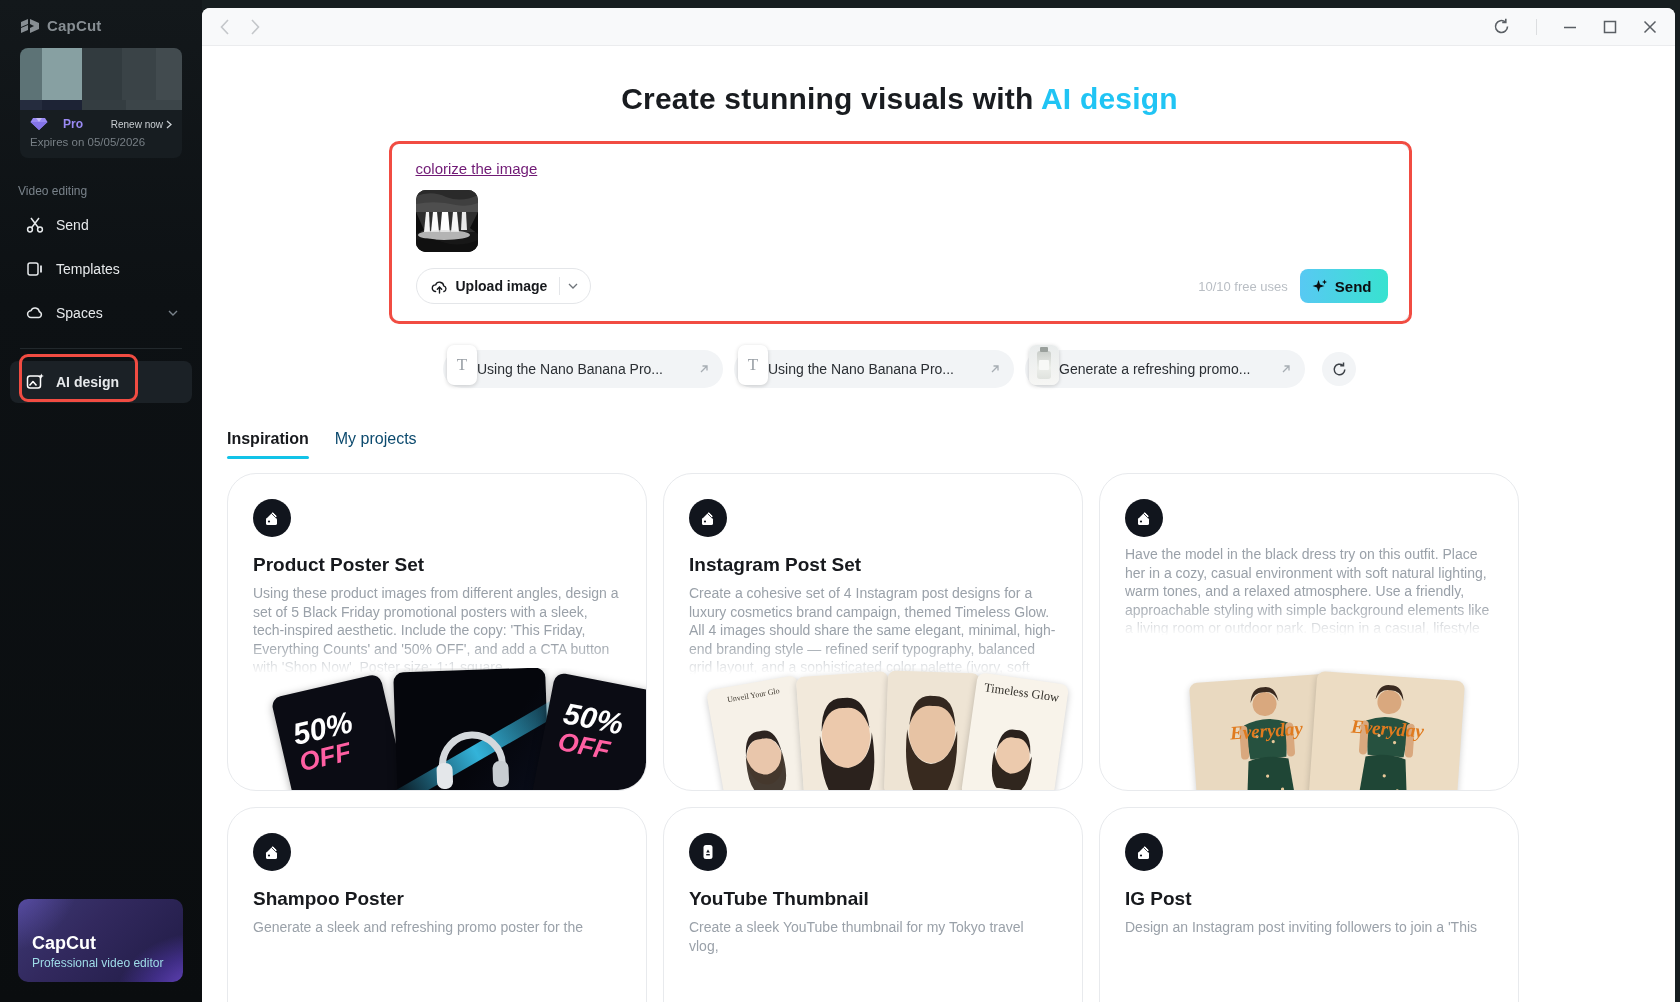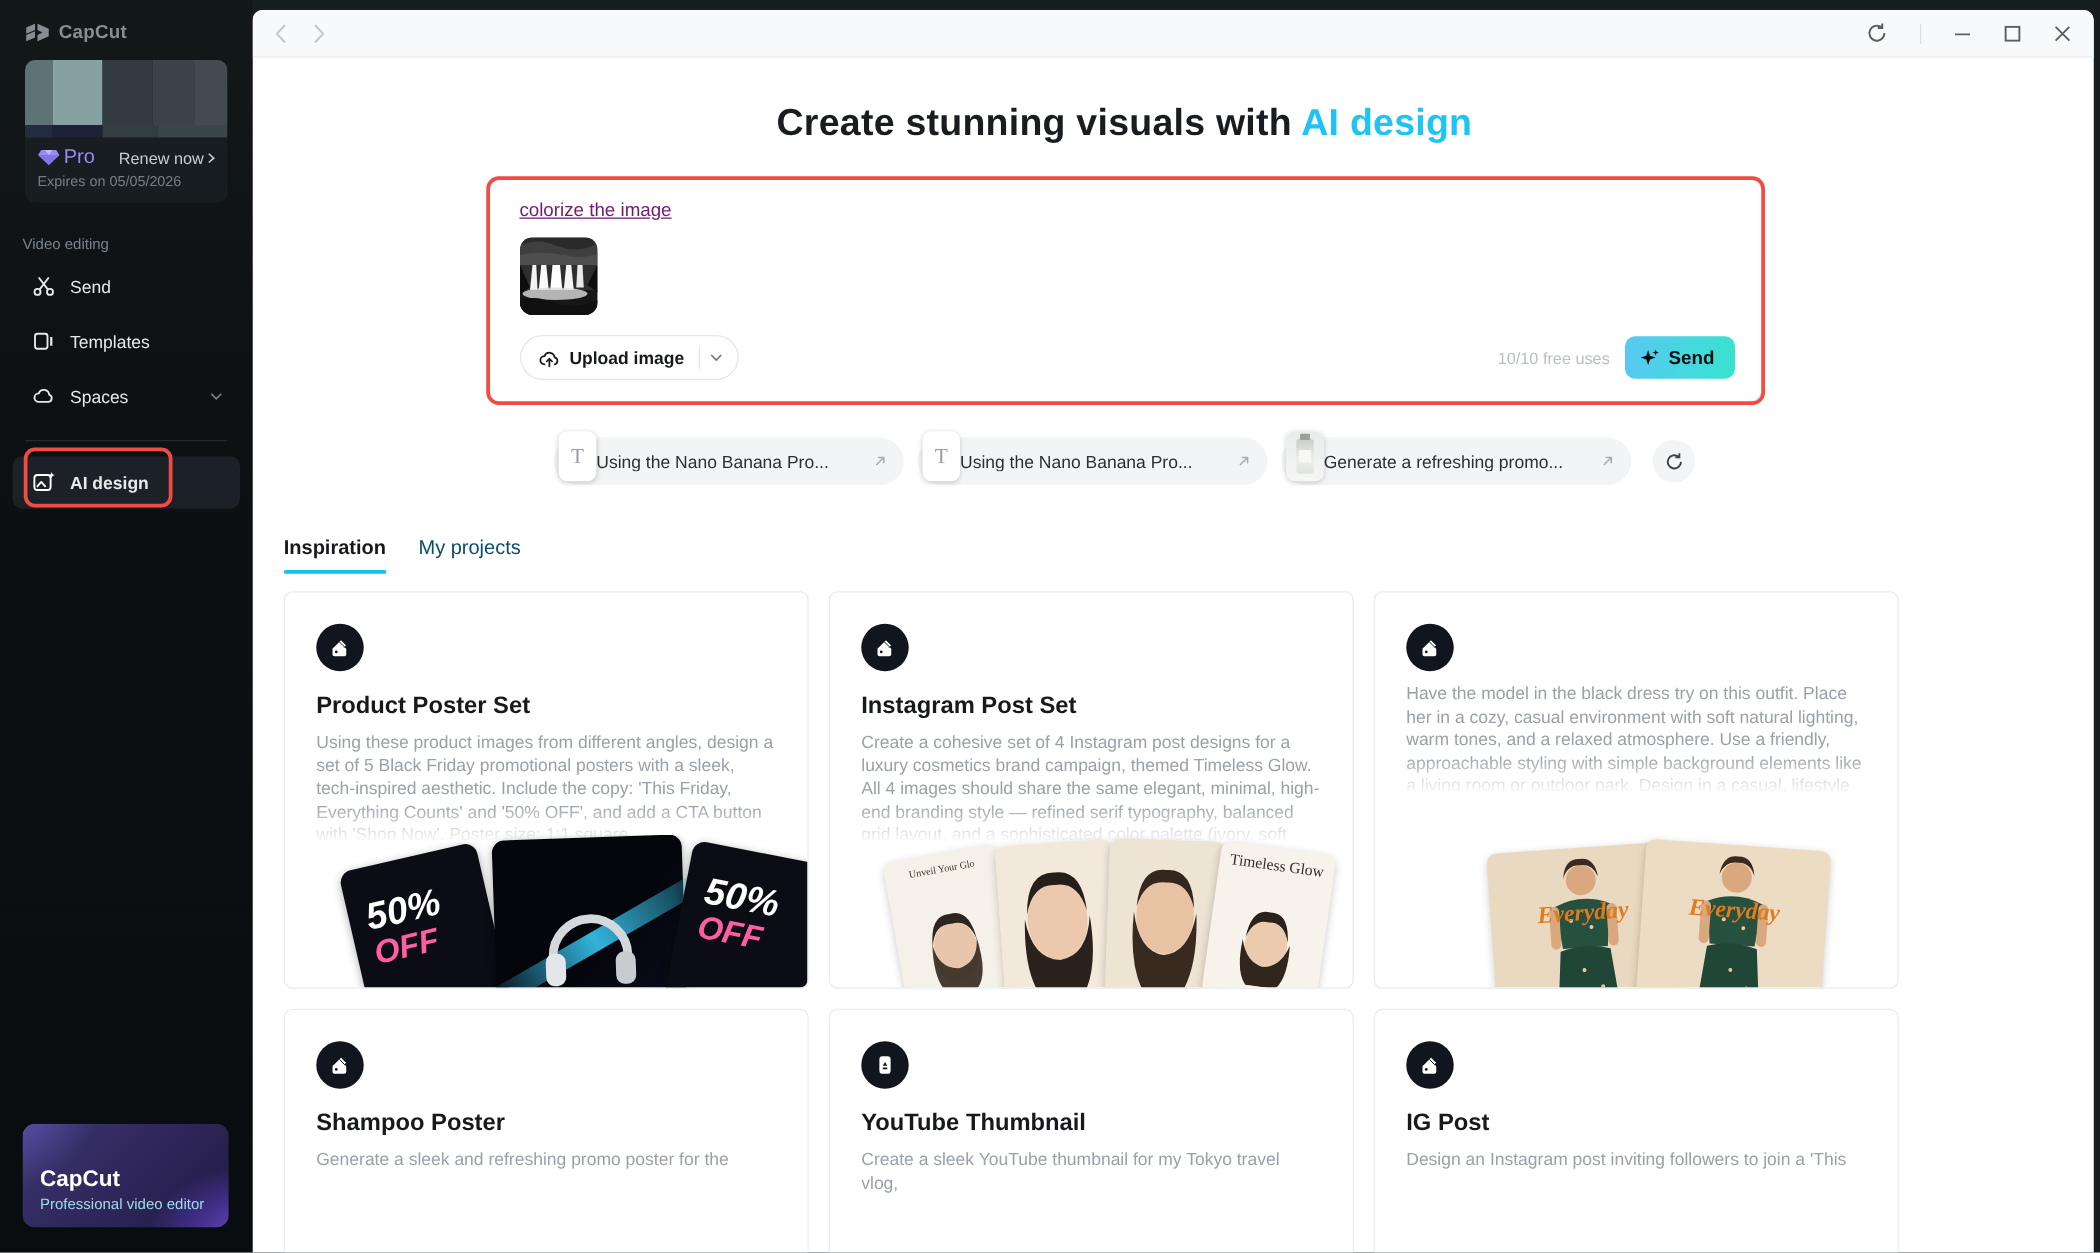--- a/index.html
+++ b/index.html
@@ -17,22 +17,22 @@
   .pro-thumbs .t2 { width:40px; background:#87a0a2; }
   .pro-thumbs .t3 { width:40px; background:#323b3f; }
   .pro-thumbs .t4 { width:34px; background:#3a4347; }
   .pro-thumbs .t5 { flex:1; background:#424b4f; }
   .pro-strip { display:flex; height:10px; }
   .pro-strip .s1 { width:22px; background:#252c3e; }
   .pro-strip .s2 { width:40px; background:#1d2335; }
   .pro-strip .s3 { width:44px; background:#343d41; }
   .pro-strip .s4 { flex:1; background:#3c4549; }
   .pro-row { display:flex; align-items:center; padding:7px 10px 2px 10px; }
-  .pro-label { color:#9a8af3; font-size:16px; font-weight:normal; margin-left:3px; }
-  .renew { margin-left:auto; color:#c9ced2; font-size:13px; display:flex; align-items:center; gap:3px; cursor:pointer; }
+  .pro-label { color:#9a8af3; font-size:12px; font-weight:bold; margin-left:15px; }
+  .renew { margin-left:auto; color:#c9ced2; font-size:10px; display:flex; align-items:center; gap:3px; cursor:pointer; }
   .expires { color:#777f85; font-size:11.5px; padding:3px 10px 10px 10px; }
   .section-label { color:#79828a; font-size:12px; padding:26px 0 4px 18px; }
   .nav-item { display:flex; align-items:center; gap:12px; height:42px; margin:2px 10px 0 10px;
     padding-left:16px; border-radius:8px; color:#e6e9eb; font-size:14px; cursor:pointer; }
   .nav-item svg { flex:0 0 auto; }
   .spaces-chevron { margin-left:auto; margin-right:14px; }
   .side-divider { height:1px; background:#22282c; margin:14px 20px 12px 20px; }
   .ai-wrap { position:relative; }
   .nav-item.active { background:#1b2126; margin:0 10px; }
   .nav-item.active .nav-label { font-weight:bold; }
@@ -101,21 +101,21 @@
   
   .tabs { display:flex; gap:26px; margin-top:42px;text-align:center; }
   .tab { font-size:16px; cursor:pointer; padding-bottom:11px; position:relative; }
   .tab.active { color:#17191d; font-weight:bold; }
   .tab.inactive { color:#0c4a6e; }
   .tab.active:after { content:""; position:absolute; left:0; right:0; bottom:0; height:3px;
     background:#12c3e8; border-radius:2px; }
 
   
   .grid { margin-top:14px; width:1292px; display:grid; grid-template-columns:repeat(3,1fr); gap:16px; }
-  .card { background:#fff; border:1px solid #e8eaed; border-radius:7px; height:318px; position:relative;
+  .card { background:#fff; border:1px solid #e8eaed; border-radius:29px; height:318px; position:relative;
     overflow:hidden; cursor:pointer; }
   .card-inner { padding:25px 25px 0 25px; }
   .card-icon { width:38px; height:38px; border-radius:50%; background:#11151d; display:flex;
     align-items:center; justify-content:center; }
   .card-title { margin-top:17px; font-size:19px; font-weight:bold; color:#17191d; }
   .card-desc { margin-top:8px; font-size:14px; line-height:18.5px; color:#9aa1a9; height:94px; overflow:hidden; position:relative; }
   .desc-fade { position:absolute; left:0; right:0; bottom:0; height:34px;
     background:linear-gradient(180deg,rgba(255,255,255,0) 0%,#fff 90%); pointer-events:none; }
   .collage { position:absolute; left:0; right:0; bottom:0; height:122px; overflow:hidden; }
 

